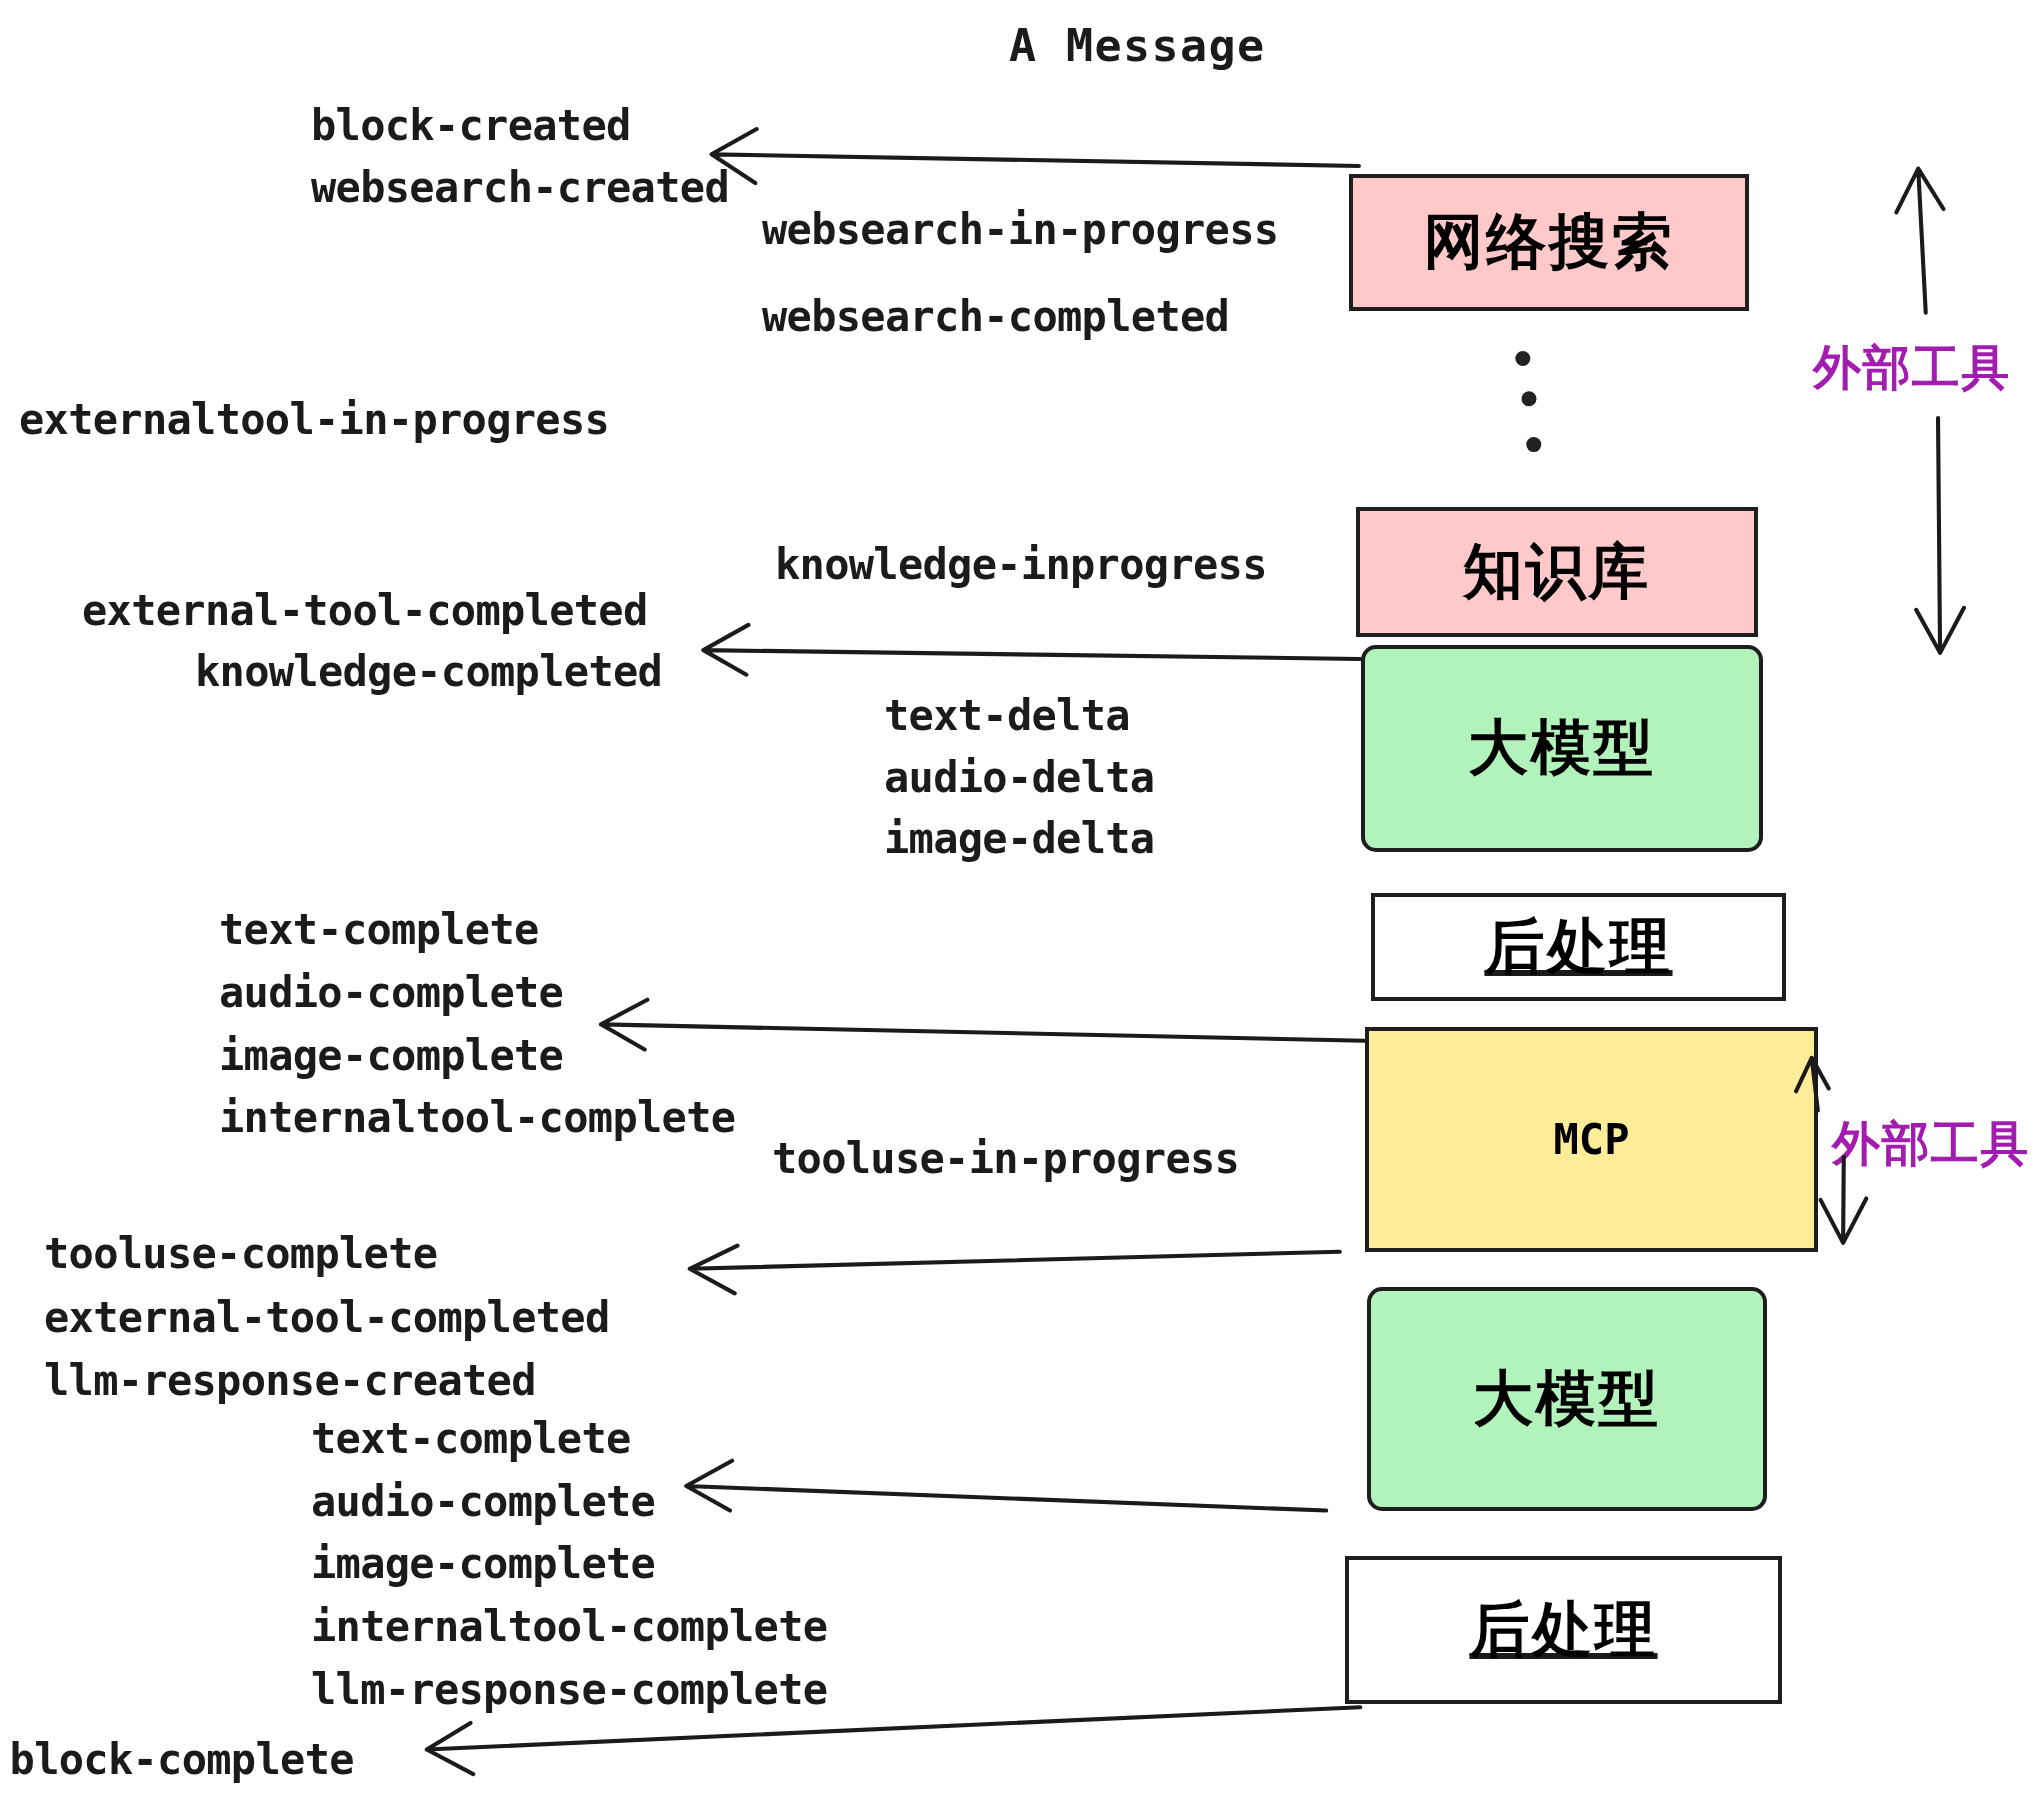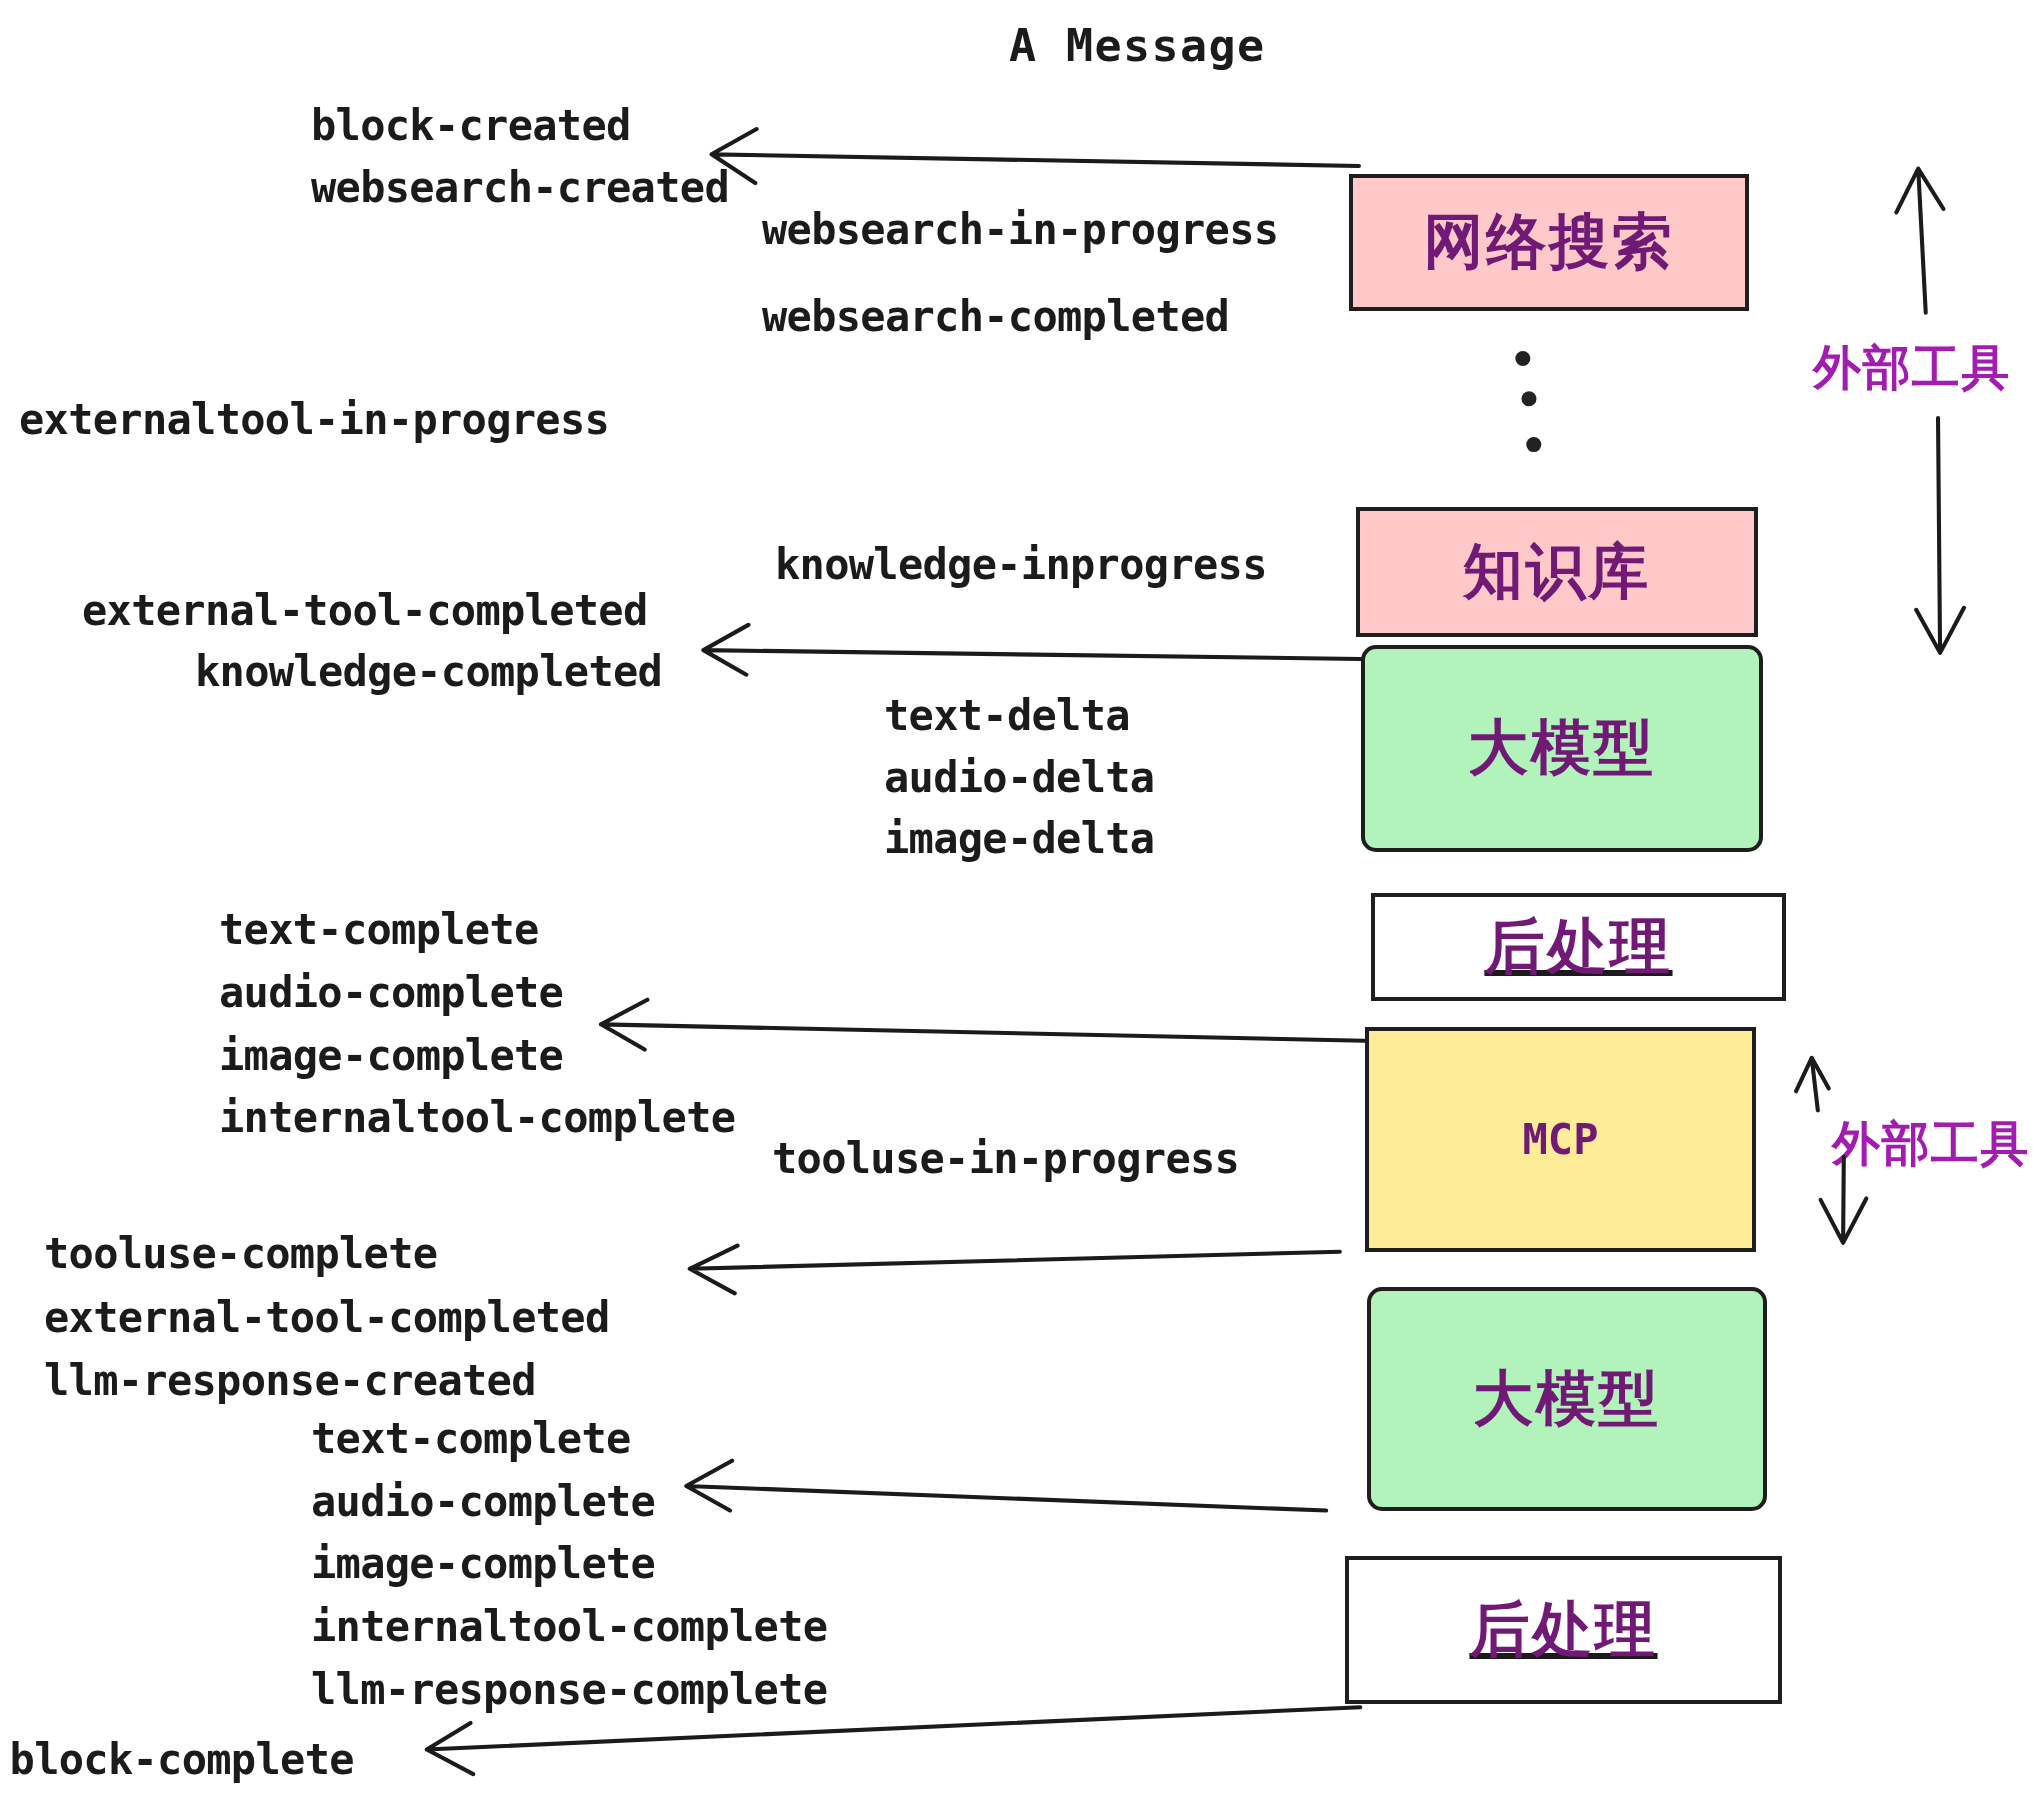--- a/index.html
+++ b/index.html
@@ -18,21 +18,21 @@
   }
   .title{
     position:absolute; font-size:45px; font-weight:700; letter-spacing:1.4px;margin-left:32px;
   }
   .box{
     position:absolute; box-sizing:border-box;
     border:4.1px solid var(--border); display:flex; align-items:center; justify-content:center;
   }
   .box .lbl{
     font-family:"Liberation Sans", sans-serif;
-    font-size:60px; font-weight:600; color:#701a75; letter-spacing:2.7px;
+    font-size:60px; font-weight:600; color:#000000; letter-spacing:2.7px;
   }
   .box .lbl.mono{ font-family:"DejaVu Sans Mono", monospace; font-size:42px; font-weight:700; letter-spacing:0;}
   .bg-pink{background:var(--pink);}
   .bg-green{background:var(--green);border-radius:15px;}
   .bg-yellow{background:var(--yellow);}
   .bg-white{background:#ffffff;text-decoration:underline;}
   .cjk-side{
     position:absolute; font-family:"Liberation Sans", sans-serif;
     font-size:48px; font-weight:600; color:#a21caf; letter-spacing:1.4px; white-space:nowrap;
   }
@@ -84,21 +84,21 @@
   </div>
   <div class="box bg-pink" style="left:1356px;top:507px;width:402px;height:130px">
     <span class="lbl">知识库</span>
   </div>
   <div class="box bg-green" style="left:1361px;top:645px;width:402px;height:207px">
     <span class="lbl">大模型</span>
   </div>
   <div class="box bg-white" style="left:1371px;top:893px;width:415px;height:108px">
     <span class="lbl">后处理</span>
   </div>
-  <div class="box bg-yellow" style="left:1365px;top:1027px;width:391px;height:225px">
+  <div class="box bg-yellow" style="left:1365px;top:1027px;width:453px;height:225px">
     <span class="lbl mono">MCP</span>
   </div>
   <div class="box bg-green" style="left:1367px;top:1287px;width:400px;height:224px">
     <span class="lbl">大模型</span>
   </div>
   <div class="box bg-white" style="left:1345px;top:1556px;width:437px;height:148px">
     <span class="lbl">后处理</span>
   </div>
 
   <div class="cjk-side" style="left:1813px;top:336px">外部工具</div>

